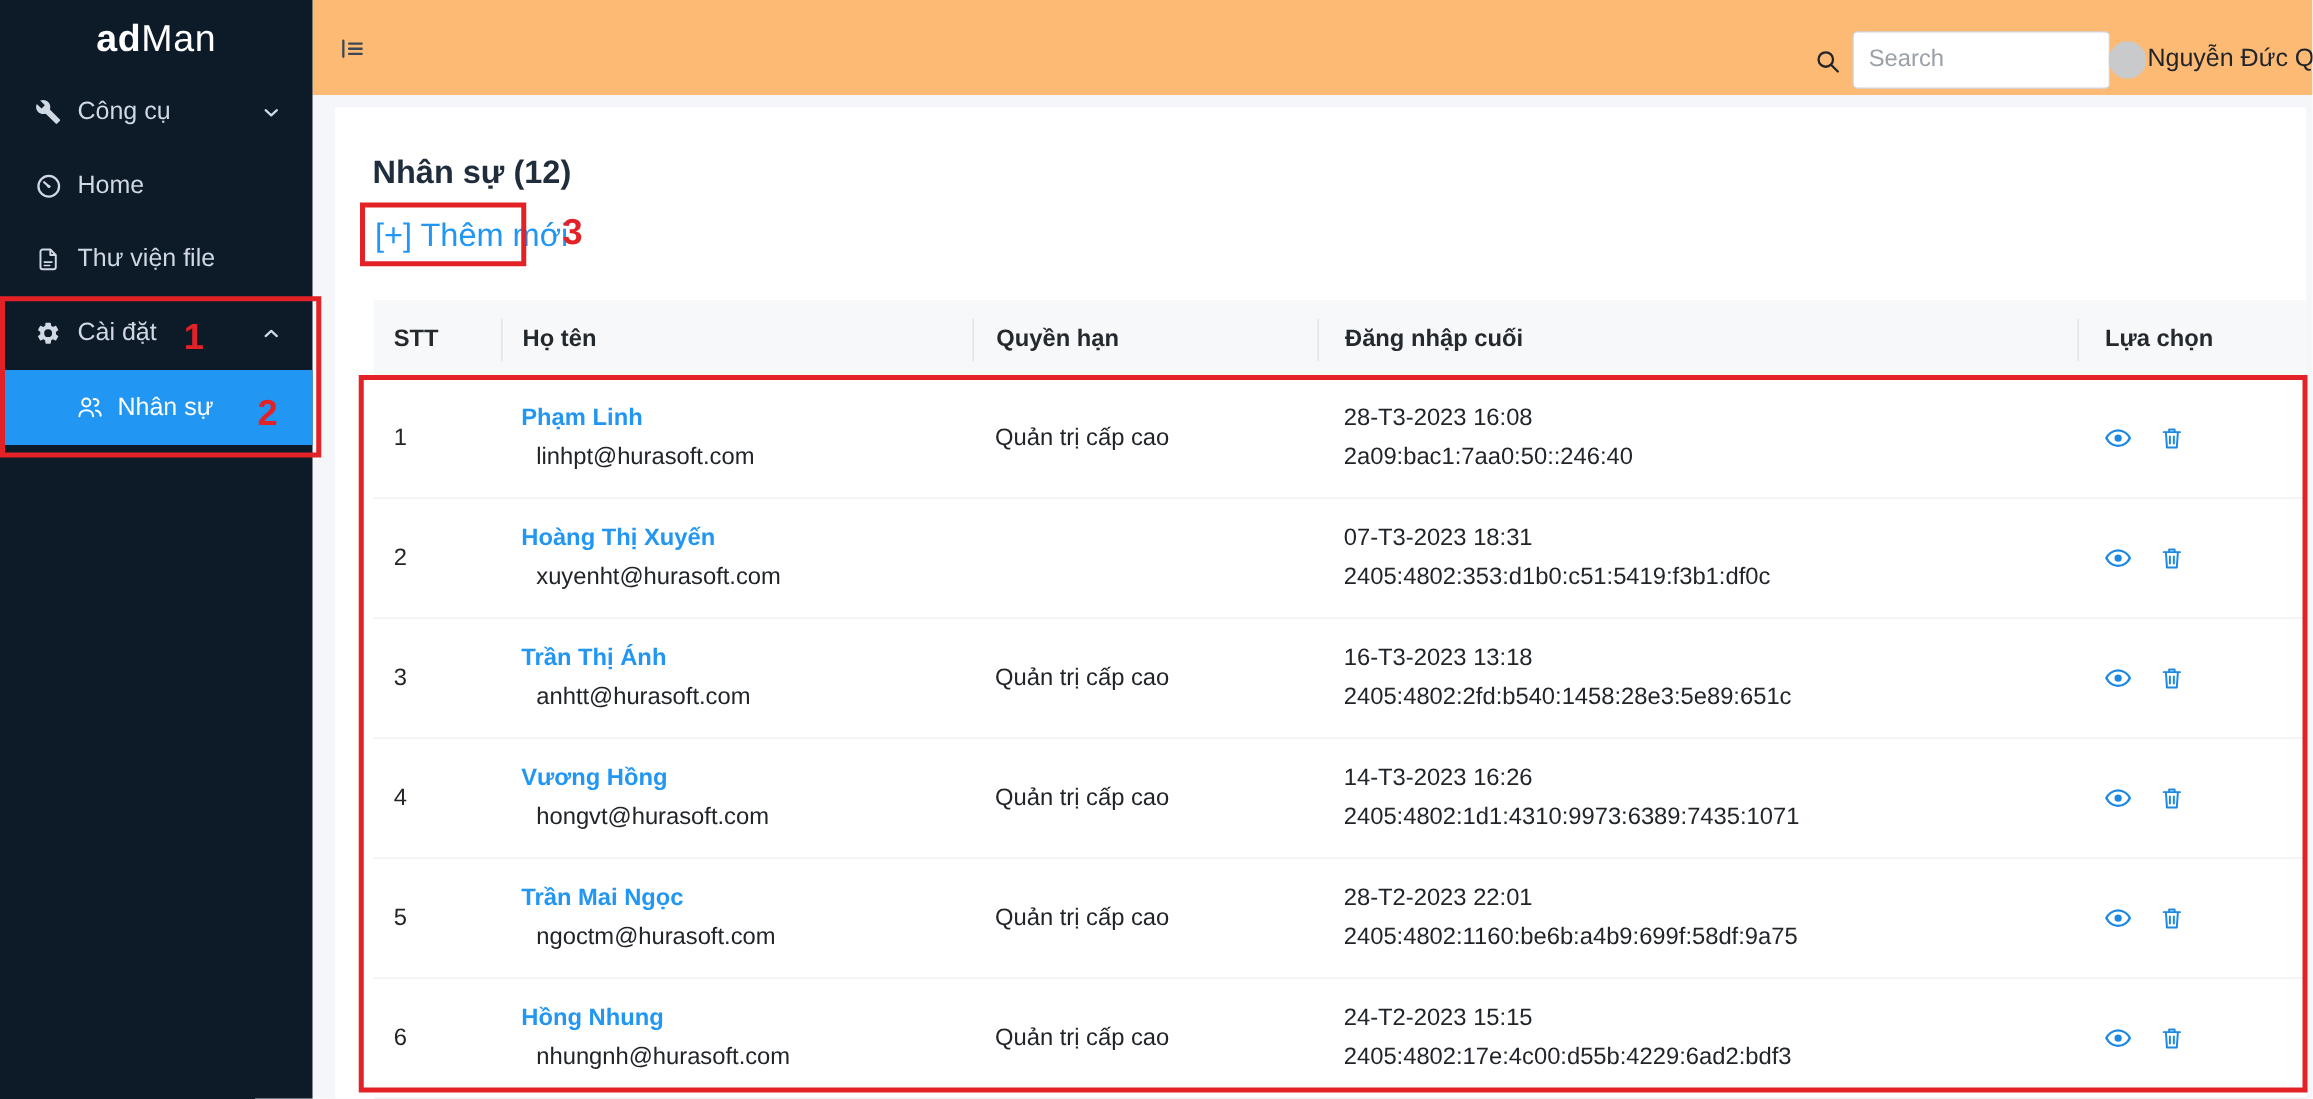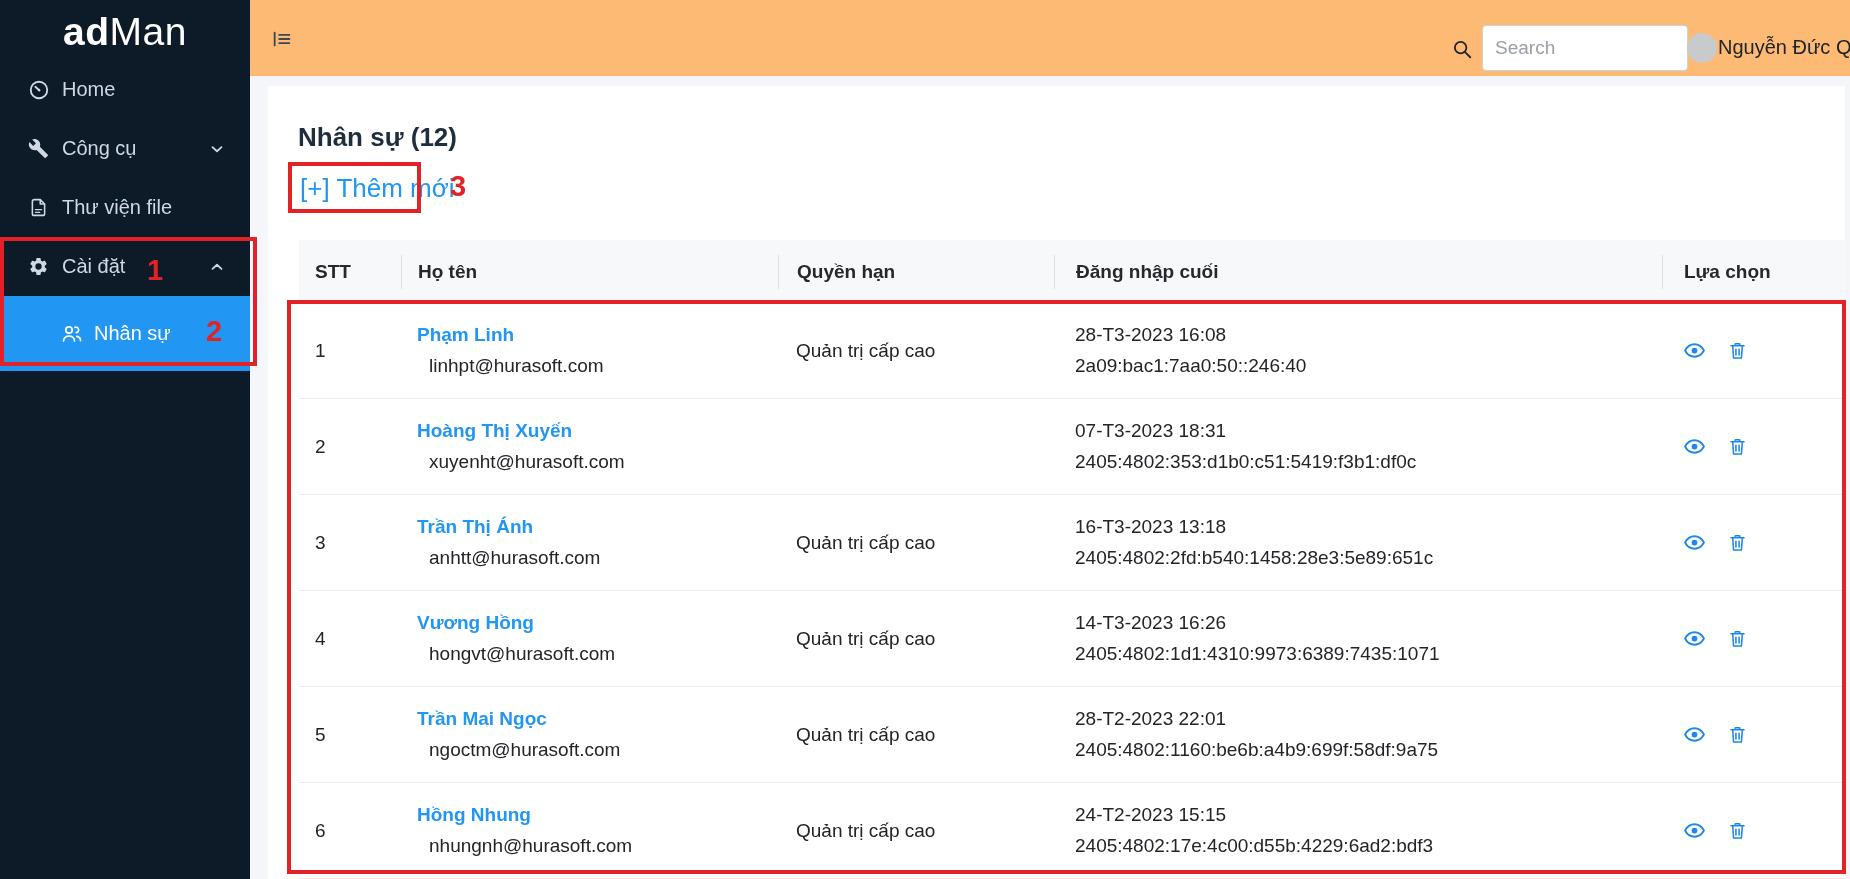--- a/index.html
+++ b/index.html
@@ -11,34 +11,34 @@
     color:#212529;
   }
 
   
   .sidebar {
     position:absolute; left:0; top:0; width:250px; height:879px;
     background:#0d1a27; z-index:2;
   }
   .logo {
     height:64px; display:flex; align-items:center; justify-content:center;
-    color:#fff; font-size:39px; letter-spacing:.5px;
+    color:#fff; font-size:30px; letter-spacing:.5px;
   }
   .logo .b { font-weight:800; }
   .logo .l { font-weight:300; }
   .nav { position:absolute; top:60px; left:0; right:0; }
   .nav-item {
     height:59px; display:flex; align-items:center;
     padding:0 24px 0 28px; color:#cfd8e3; font-size:20px; cursor:pointer;
   }
   .nav-item .ni { width:22px; height:22px; margin-right:12px; flex:0 0 22px; color:#cfd8e3; }
   .nav-item .lbl { flex:1; }
   .nav-item .chev { width:18px; height:18px; color:#cfd8e3; }
   .nav-sub {
-    height:75px; display:flex; align-items:center;
+    height:60px; display:flex; align-items:center;
     background:#2196f3; color:#fff; font-size:20px;
     padding-left:60px; cursor:pointer;
   }
   .nav-sub .ni { width:24px; height:24px; margin-right:10px; color:#fff; }
 
   
   .topbar {
     position:absolute; left:250px; top:0; width:1600px; height:76px;
     background:#fdba74; z-index:1;
   }
@@ -117,41 +117,41 @@
 
 <aside class="sidebar">
   <div class="logo">
     <span class="b">ad</span>
       <span class="l">Man</span>
   </div>
   <nav class="nav">
 
     <div class="nav-item">
       <span class="ni">
+        <svg viewBox="0 0 24 24" width="21" height="21">
+            <path d="M22.7 19l-9.1-9.1c.9-2.3.4-5-1.5-6.9-2-2-5-2.4-7.4-1.3L9 6 6 9 1.6 4.7C.4 7.1.9 10.1 2.9 12.1c1.9 1.9 4.6 2.4 6.9 1.5l9.1 9.1c.4.4 1 .4 1.4 0l2.3-2.3c.5-.4.5-1.1.1-1.4z" fill="currentColor"></path>
+          </svg>
+      </span>
+      <span class="lbl">Công cụ</span>
+      <span class="chev">
+        <svg viewBox="0 0 24 24" width="18" height="18">
+            <polyline points="6 9.5 12 15 18 9.5" fill="none" stroke="currentColor" stroke-width="2.4" stroke-linecap="round" stroke-linejoin="round"></polyline>
+          </svg>
+      </span>
+    </div>
+
+    <div class="nav-item">
+      <span class="ni">
         <svg viewBox="0 0 24 24" width="22" height="22">
             <circle cx="12" cy="12" r="9" fill="none" stroke="currentColor" stroke-width="2"></circle>
             <path d="M12.5 12.5L8 8.5" stroke="currentColor" stroke-width="2" stroke-linecap="round"></path>
             <circle cx="12" cy="12" r="1.4" fill="currentColor"></circle>
           </svg>
       </span>
       <span class="lbl">Home</span>
-    </div>
-
-    <div class="nav-item">
-      <span class="ni">
-        <svg viewBox="0 0 24 24" width="21" height="21">
-            <path d="M22.7 19l-9.1-9.1c.9-2.3.4-5-1.5-6.9-2-2-5-2.4-7.4-1.3L9 6 6 9 1.6 4.7C.4 7.1.9 10.1 2.9 12.1c1.9 1.9 4.6 2.4 6.9 1.5l9.1 9.1c.4.4 1 .4 1.4 0l2.3-2.3c.5-.4.5-1.1.1-1.4z" fill="currentColor"></path>
-          </svg>
-      </span>
-      <span class="lbl">Công cụ</span>
-      <span class="chev">
-        <svg viewBox="0 0 24 24" width="18" height="18">
-            <polyline points="6 9.5 12 15 18 9.5" fill="none" stroke="currentColor" stroke-width="2.4" stroke-linecap="round" stroke-linejoin="round"></polyline>
-          </svg>
-      </span>
     </div>
 
     <div class="nav-item">
       <span class="ni">
         <svg viewBox="0 0 24 24" width="21" height="21">
             <path d="M14 3H7a2 2 0 0 0-2 2v14a2 2 0 0 0 2 2h10a2 2 0 0 0 2-2V8l-5-5z" fill="none" stroke="currentColor" stroke-width="1.8" stroke-linejoin="round"></path>
             <path d="M14 3v5h5" fill="none" stroke="currentColor" stroke-width="1.8" stroke-linejoin="round"></path>
             <path d="M8.5 14.5h7M8.5 17.5h5" stroke="currentColor" stroke-width="1.4" stroke-linecap="round"></path>
           </svg>
       </span>

